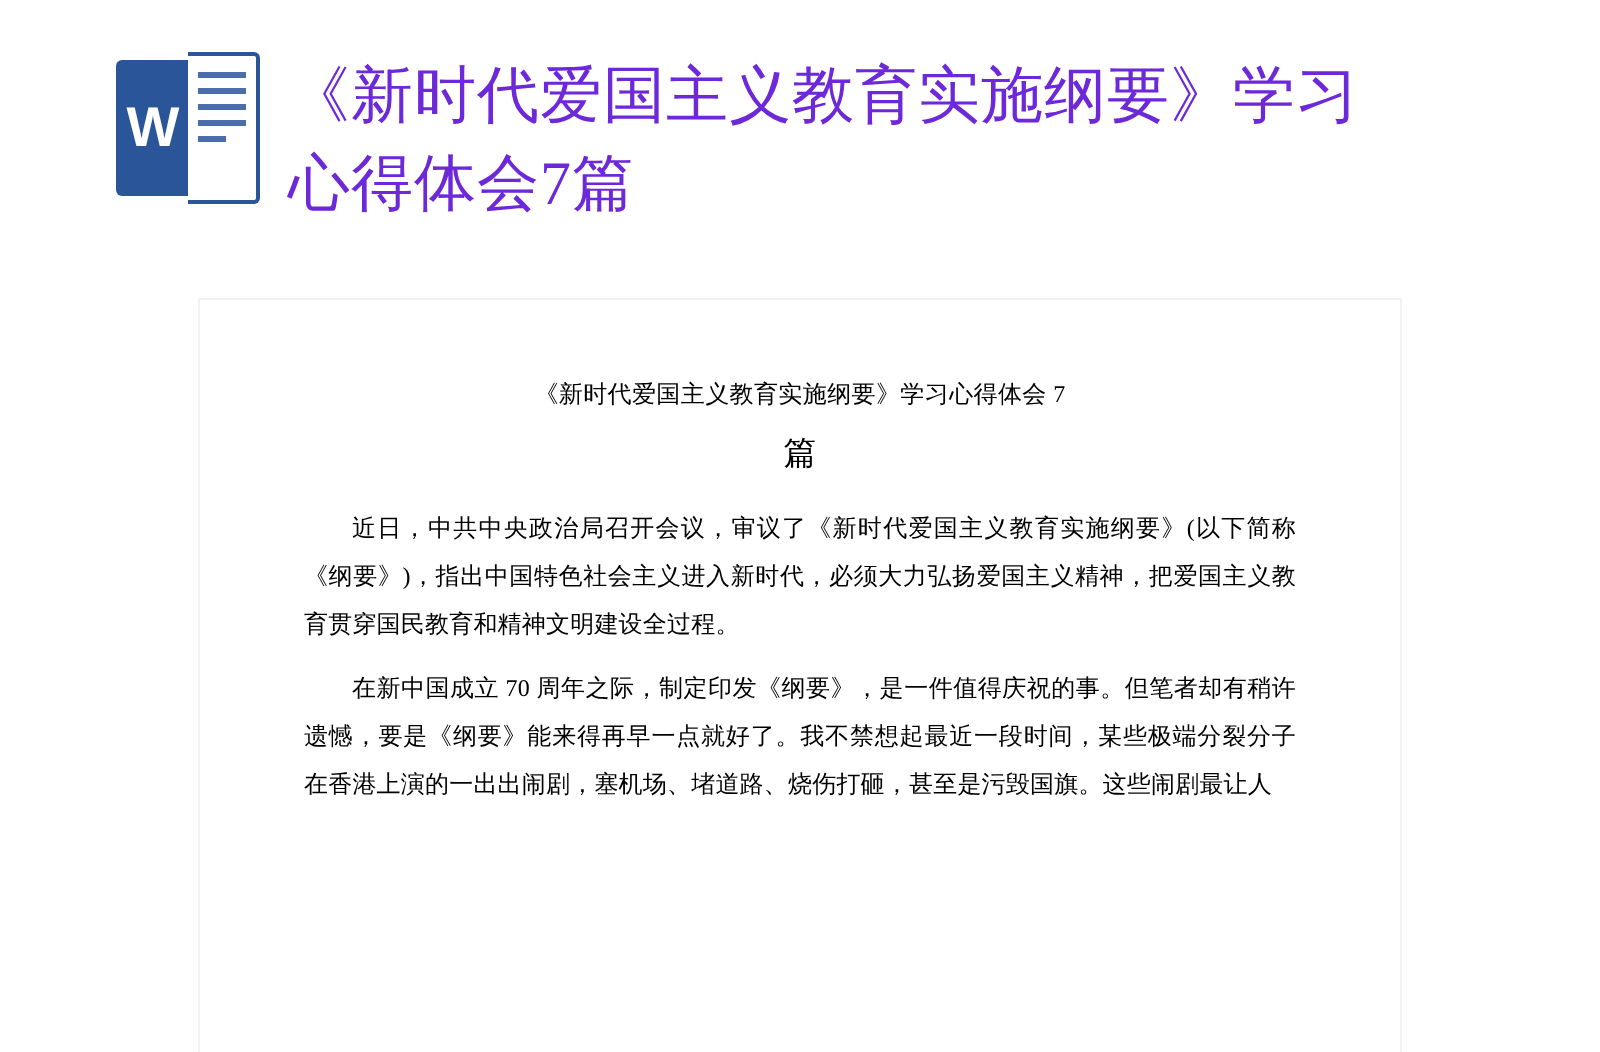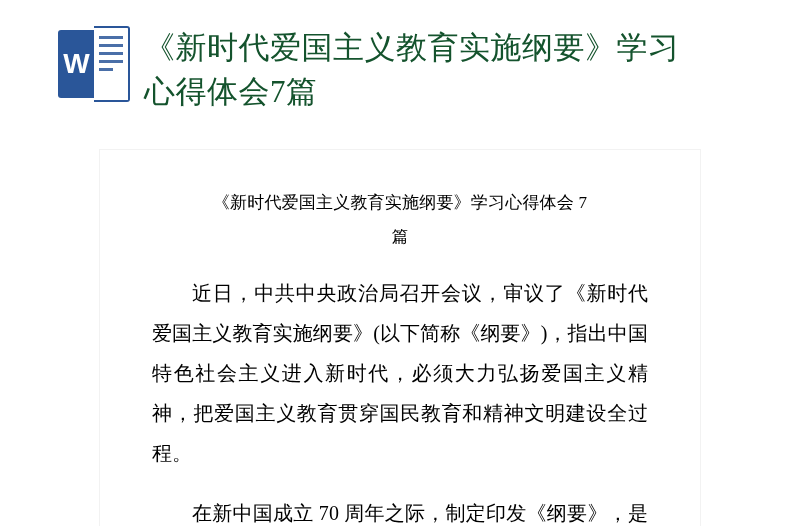--- a/index.html
+++ b/index.html
@@ -82,58 +82,58 @@
   .doc-icon .icon-right i.short {
     width: 60%;
   }
 
   .header-title {
     margin-left: 14px;
     margin-right: 40px;
     font-family: "Liberation Serif", "DejaVu Serif", serif;
     font-size: 31px;
     line-height: 1.42;
-    color: #14532d;
+    color: #6d28d9;
     letter-spacing: 0.5px;
     max-width: 560px;
   }
 
   
   .sheet {
     position: absolute;
     left: 100px;
     top: 150px;
     width: 600px;
     height: 376px;
     background: #ffffff;
     box-shadow: 0 0 0 1px #f2f2f2;
     box-sizing: border-box;
     padding: 36px 52px 0 52px;
   }
   .doc-title {
-    font-size: 17px;
+    font-size: 12px;
     line-height: 1.95;
     text-align: center;
     color: #000;
     letter-spacing: 0.2px;
   }
   .doc-subtitle {
     font-size: 16.5px;
     line-height: 1.95;
     text-align: center;
     color: #000;
     margin-top: 2px;
   }
   .doc-para {
-    font-size: 20px;
+    font-size: 12px;
     line-height: 2.0;
     color: #000;
     text-align: justify;
     text-indent: 2em;
-    margin-top: 20px;
+    margin-top: 8px;
     letter-spacing: 0.1px;
   }
 </style>
 </head>
 <body>
 
 <div class="page">
 
   <div class="header">
     <div class="doc-icon">

